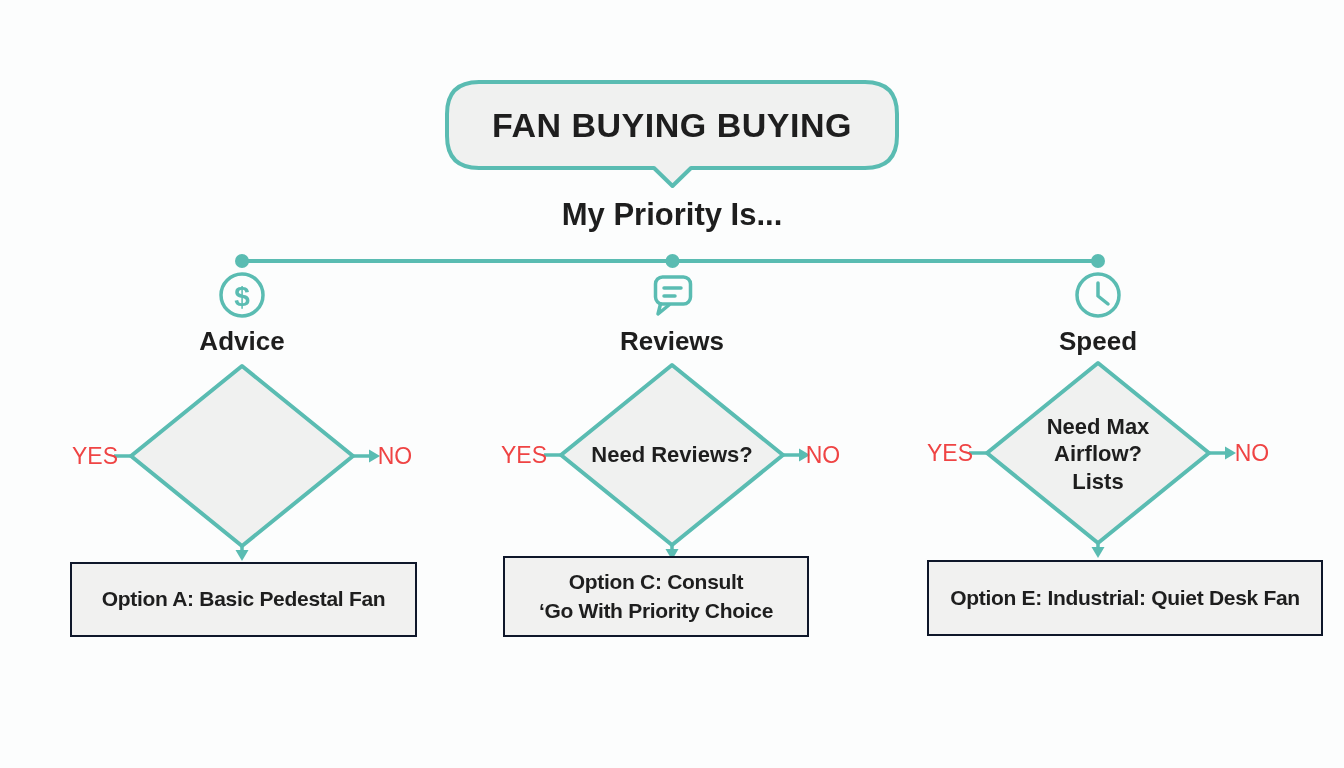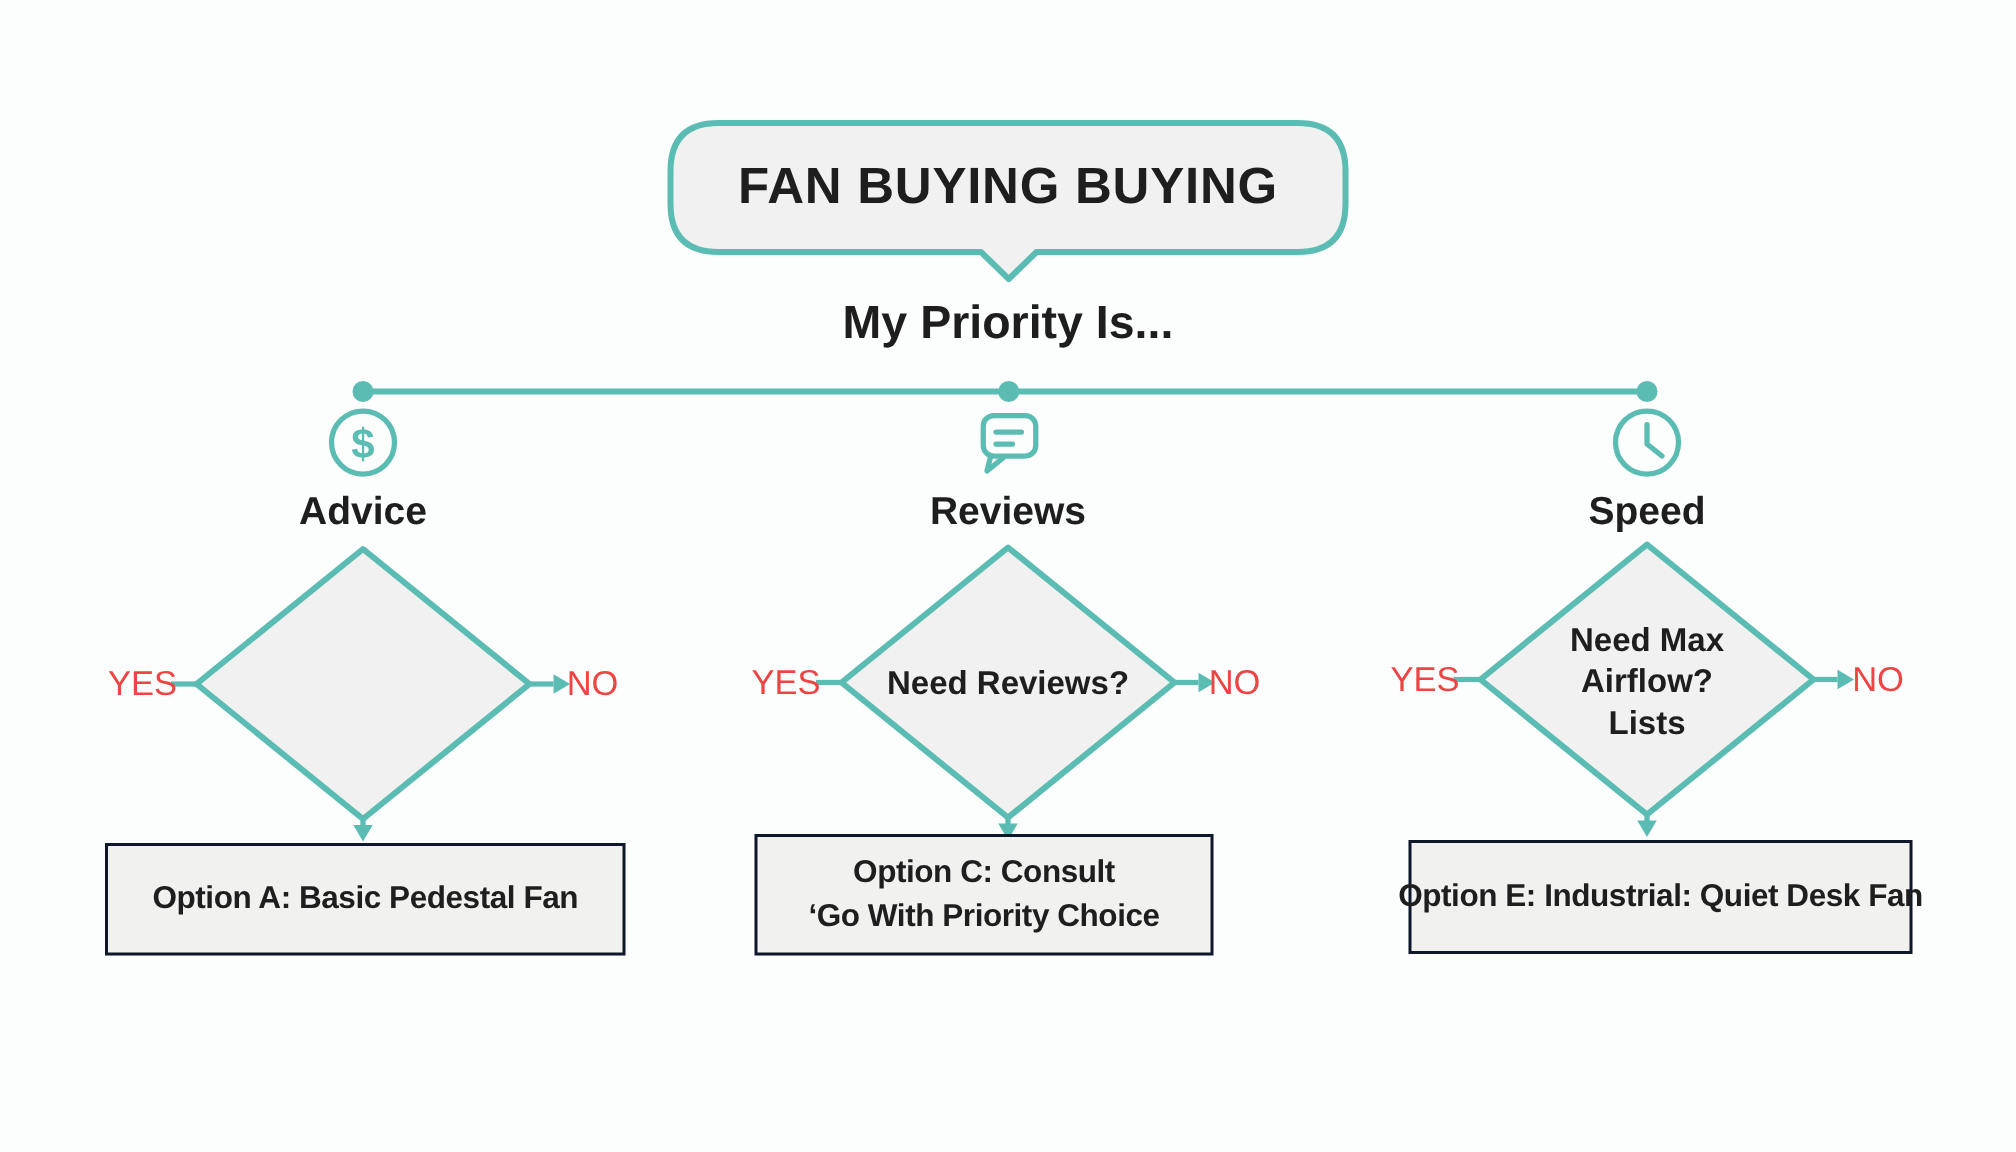--- a/index.html
+++ b/index.html
@@ -112,18 +112,18 @@
   <div class="abs yn" style="left:1252px;top:453px;">NO</div>
 
   <div class="result-box" style="left:70px;top:562px;width:347px;height:75px;">
     <span>Option A: Basic Pedestal Fan</span>
     <span></span>
   </div>
   <div class="result-box" style="left:503px;top:556px;width:306px;height:81px;">
     <span>Option C: Consult</span>
     <span>ʻGo With Priority Choice</span>
   </div>
-  <div class="result-box" style="left:927px;top:560px;width:336px;height:76px;margin-left:12px;">
+  <div class="result-box" style="left:927px;top:560px;width:396px;height:76px;">
     <span>Option E: Industrial: Quiet Desk Fan</span>
     <span></span>
   </div>
 
 </div>
 
 </body></html>

